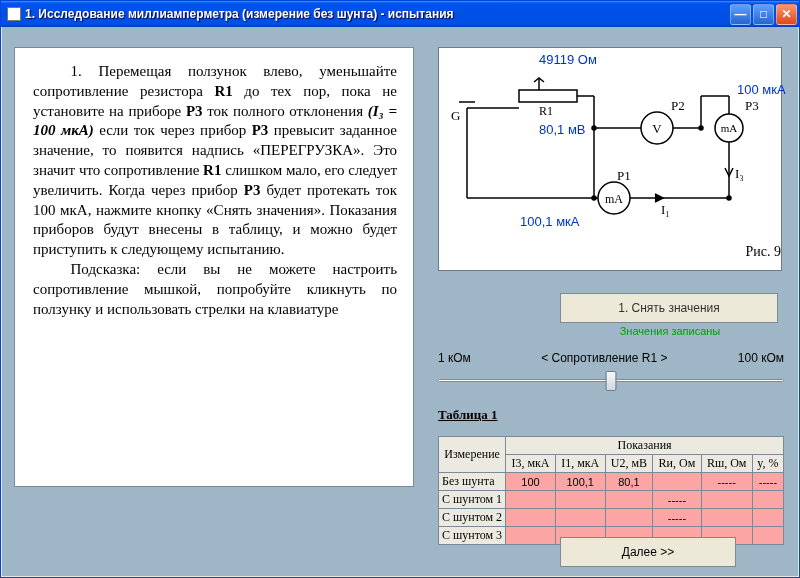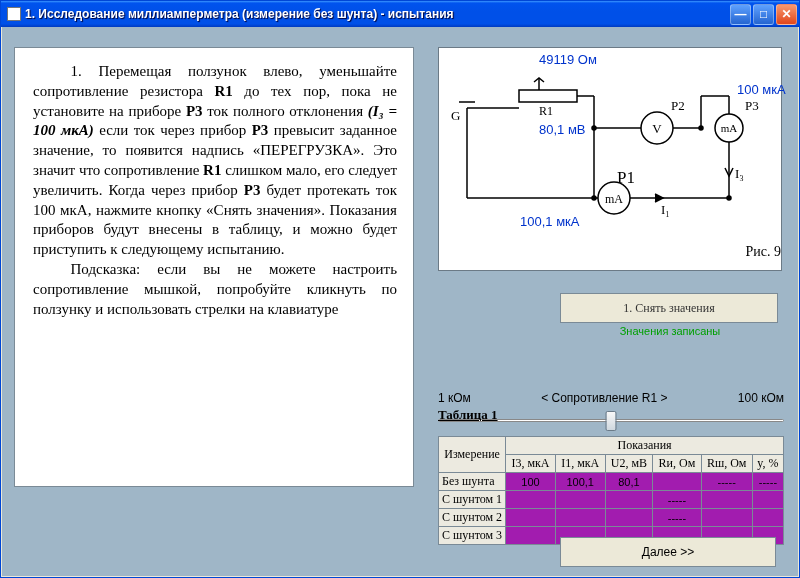--- a/index.html
+++ b/index.html
@@ -80,21 +80,21 @@
   }
   .circuit-box svg { position:absolute; top:0; left:0; }
   .blue-label { color:#0033cc; font-size:13px; font-family:Arial,sans-serif; position:absolute; white-space:nowrap; }
 
   .take-btn {
     position: absolute;
     top: 266px; left: 558px;
     width: 218px; height: 30px;
     background: #ece9d8;
     border: 1px solid #7a8a96;
-    font-family: Liberation Serif, serif;
+    font-family: Liberation Sans, sans-serif;
     font-size: 12px;
     color: #333;
     cursor: pointer;
   }
   .status-msg {
     position: absolute;
     top: 298px; left: 558px;
     width: 220px;
     text-align: center;
     color: #00a000;
@@ -103,21 +103,21 @@
   }
 
   .slider-area {
     position: absolute;
     top: 324px; left: 436px;
     width: 346px;
     font-family: Arial, sans-serif;
     font-size: 12px;
     color: #000;
   }
-  .slider-labels { display:flex; justify-content:space-between; align-items:center; margin-bottom:4px;margin-top:40px; }
+  .slider-labels { display:flex; justify-content:space-between; align-items:center; margin-bottom:4px; }
   .slider-center { font-weight: normal; }
   .slider-track {
     position: relative;
     height: 24px;
   }
   .slider-track .track-line {
     position:absolute; top:10px; left:0; right:0; height:3px;
     background:#fff;
     border:1px solid #888;
     border-radius:2px;
@@ -135,38 +135,38 @@
     position: absolute;
     top: 380px; left: 436px;
     width: 346px;
     font-family: Arial, sans-serif;
     font-size: 11px;
   }
   .table-title { font-weight: bold; font-size: 13px; margin-bottom: 13px; font-family:"Times New Roman",serif;text-decoration:underline; }
   table.data {
     width: 100%;
     border-collapse: collapse;
-    background: #a21caf;
+    background: #fca5a5;
   }
   table.data th, table.data td {
     border: 1px solid #7a8a96;
     padding: 1px 3px;
     text-align: center;
     font-weight: normal;
     height: 16px;
     overflow: hidden;
     white-space: nowrap;
   }
   table.data th { background: #eceae0; font-family:"Times New Roman",serif; font-size:12px; }
   table.data .rowhead { background:#eceae0; text-align:left; font-family:"Times New Roman",serif; font-size:12px; }
 
   .next-btn {
     position: absolute;
     top: 510px; left: 558px;
-    width: 216px; height: 30px;
+    width: 176px; height: 30px;
     background: #ece9d8;
     border: 1px solid #7a8a96;
     font-family: Arial, sans-serif;
     font-size: 12px;
     cursor: pointer;
   }
 </style>
 </head>
 <body>
 
@@ -235,21 +235,21 @@
         </g>
         <text x="218" y="85" text-anchor="middle" font-size="13" font-family="Times New Roman">V</text>
         <text x="290" y="84" text-anchor="middle" font-size="11" font-family="Times New Roman">mA</text>
         <text x="175" y="155" text-anchor="middle" font-size="12" font-family="Times New Roman">mA</text>
       </svg>
       <div class="blue-label" style="top:4px; left:100px;">49119 Ом</div>
       <div class="blue-label" style="top:74px; left:100px;">80,1  мВ</div>
       <div class="blue-label" style="top:34px; left:286px;margin-left:12px;">100 мкА</div>
       <div class="blue-label" style="top:166px; left:81px;">100,1  мкА</div>
       <div style="position:absolute;top:56px;left:100px;font-size:12px;">R1</div>
-      <div style="position:absolute;top:120px;left:178px;font-size:17px;">P1</div>
+      <div style="position:absolute;top:120px;left:178px;font-size:13px;">P1</div>
       <div style="position:absolute;top:50px;left:232px;font-size:13px;">P2</div>
       <div style="position:absolute;top:50px;left:306px;font-size:13px;">P3</div>
       <div style="position:absolute;top:60px;left:12px;font-size:13px;">G</div>
       <div style="position:absolute;top:154px;left:222px;font-size:13px;">I₁</div>
       <div style="position:absolute;top:118px;left:296px;font-size:13px;">I₃</div>
       <div style="position:absolute;top:196px;left:0;width:100%;text-align:right;font-size:14px;">Рис. 9</div>
     </div>
 
     <button class="take-btn">1. Снять значения</button>
     <div class="status-msg">Значения записаны</div>

